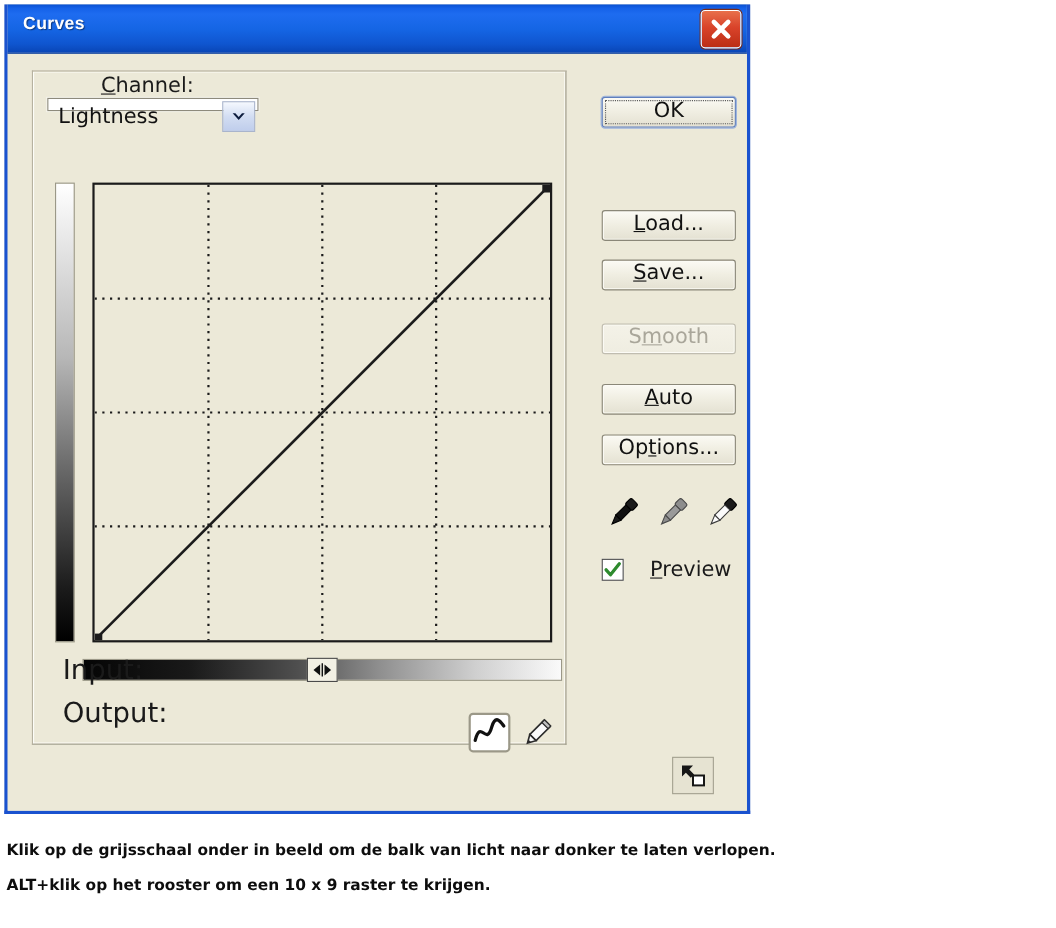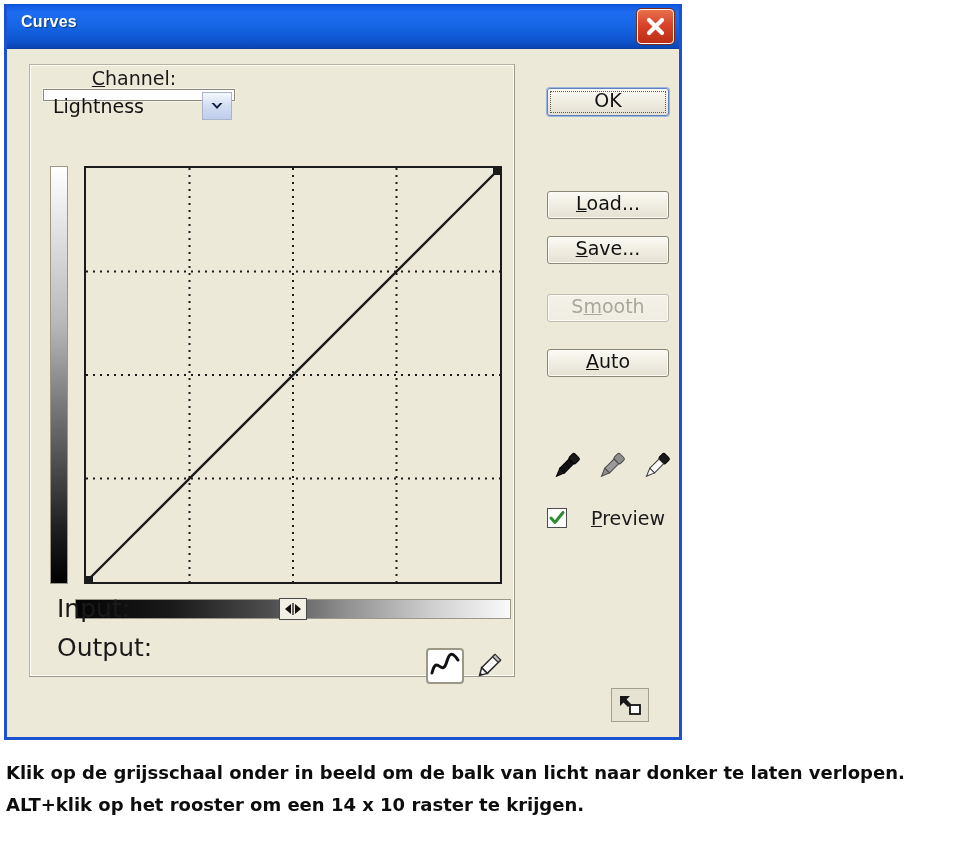--- a/index.html
+++ b/index.html
@@ -262,21 +262,21 @@
   }
 
   
   #caption {
     position: absolute;
     left: 6px; top: 760px;
     width: 950px;
   }
   #caption p {
     margin: 0 0 6px 0;
-    font-size: 18px;
+    font-size: 14px;
     line-height: 26px;
     color: #0d0d0d;
     font-family: "DejaVu Sans", sans-serif;
   }
   #caption p.bold { font-weight: bold; }
 </style>
 </head>
 <body>
 
 <div id="dialog">
@@ -381,20 +381,25 @@
       <span>S</span>
         <u>m</u>
         <span>ooth</span>
     </div>
 
     <div class="btn" style="top:300px;">
       <u>A</u>
         <span>uto</span>
     </div>
 
+    <div class="btn" style="top:346px;">
+      <span>Op</span>
+        <u>t</u>
+        <span>ions...</span>
+    </div>
 
     <div class="eyedropper" style="left:542px; top:400px;">
       <svg width="34" height="34" viewBox="0 0 34 34">
         <g transform="rotate(45 17 17)">
           <rect x="13" y="2" width="9" height="8" rx="2" fill="#1a1a1a" stroke="#000" stroke-width="1"></rect>
           <rect x="14.2" y="10" width="6.6" height="13" fill="#111" stroke="#000" stroke-width="1"></rect>
           <path d="M14.2 23 L17.5 31 L20.8 23 Z" fill="#1a1a1a" stroke="#000" stroke-width="1"></path>
         </g>
       </svg>
     </div>
@@ -431,15 +436,15 @@
         <path d="M13 3 L3 3 L3 13 L6.5 9.6 L11 14 L14 11 L9.6 6.6 Z" fill="#161616"></path>
         <rect x="13" y="12" width="10" height="9" fill="#ffffff" stroke="#161616" stroke-width="1.8"></rect>
       </svg>
     </div>
 
   </div>
 </div>
 
 <div id="caption">
   <p class="bold">Klik op de grijsschaal onder in beeld om de balk van licht naar donker te laten verlopen.</p>
-  <p class="bold">ALT+klik op het rooster om een 14 x 10 raster te krijgen.</p>
+  <p class="bold">ALT+klik op het rooster om een 10 x 9 raster te krijgen.</p>
 
 </div>
 
 </body></html>

